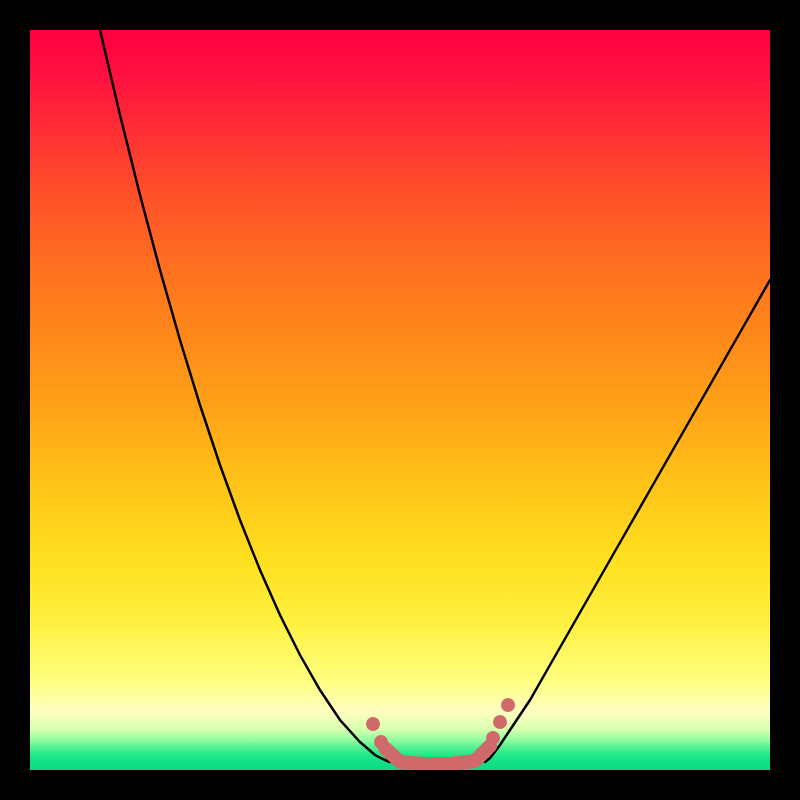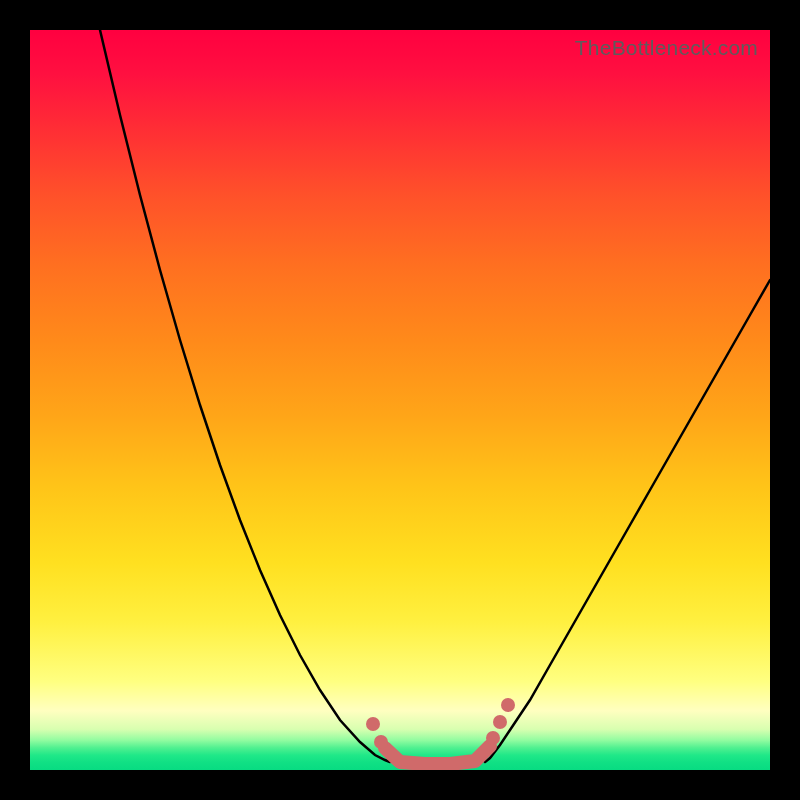--- a/index.html
+++ b/index.html
@@ -62,21 +62,20 @@
     width: 740px;
     height: 740px;
   }
 </style>
 </head>
 <body>
 
 <div class="frame">
   <div class="plot">
 
-    <div class="watermark">TheBottleneck.com</div>
 
     <svg class="curves" viewBox="0 0 740 740" preserveAspectRatio="none">
       <path fill="none" stroke="#000000" stroke-width="2.5" stroke-linecap="round" d="M70 0 L90 85 L110 165 L130 240 L150 310 L170 375 L190 435 L210 490 L230 540 L250 585 L270 625 L290 660 L310 690 L330 712 L345 725 L355 730 L360 732"></path>
       <path fill="none" stroke="#000000" stroke-width="2.5" stroke-linecap="round" d="M740 250 L720 285 L700 320 L680 355 L660 390 L640 425 L620 460 L600 495 L580 530 L560 565 L540 600 L520 635 L500 670 L480 700 L470 715 L460 728 L455 732"></path>
       <path fill="none" stroke="#d06a6a" stroke-width="14" stroke-linecap="round" stroke-linejoin="round" d="M355 718 L370 732 L395 734 L420 734 L445 731 L460 716"></path>
       <g>
           <circle cx="343" cy="694" r="7" fill="#d06a6a"></circle>
           <circle cx="351" cy="712" r="7" fill="#d06a6a"></circle>
           <circle cx="463" cy="708" r="7" fill="#d06a6a"></circle>
           <circle cx="470" cy="692" r="7" fill="#d06a6a"></circle>

